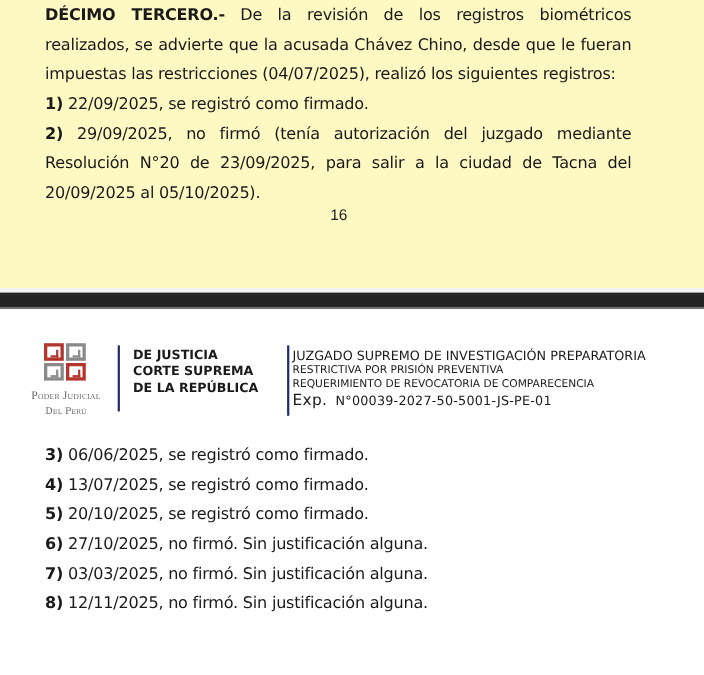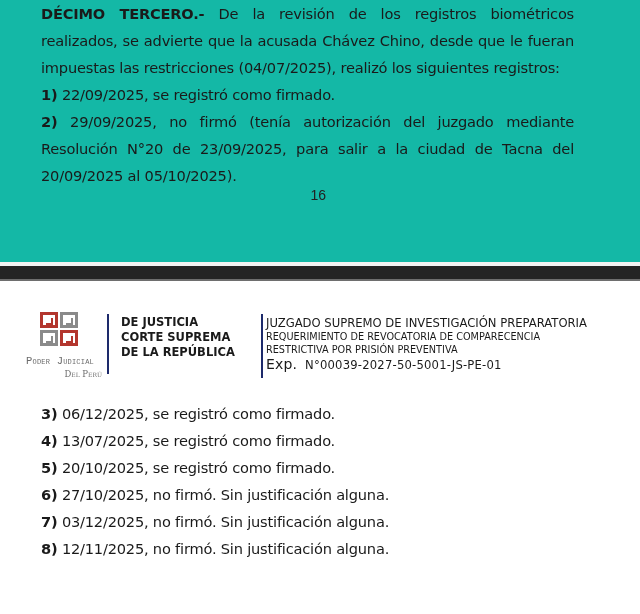--- a/index.html
+++ b/index.html
@@ -13,21 +13,21 @@
       position: relative;
       overflow: hidden;
       font-family: "DejaVu Sans", sans-serif;
       color: #1a1a1a;
     }
     .page-top {
       position: absolute;
       left: 0; top: 0;
       width: 640px;
       height: 262px;
-      background: #14b8a6;
+      background: #fef9c3;
     }
     .body-text {
       position: absolute;
       left: 41px;
       width: 533px;
       font-size: 14.6px;
       line-height: 27px;
       letter-spacing: -0.2px;
     }
     .para {
@@ -36,21 +36,21 @@
       text-align-last: left;
     }
     .para .lbl { font-weight: bold; }
     .line { margin: 0; white-space: nowrap; }
     .line .num { font-weight: bold; }
     .page-number {
       position: absolute;
       left: 290px;
       top: 187px;
       width: 36px;
-      text-align: right;
+      text-align: center;
       font-family: "Liberation Sans", sans-serif;
       font-size: 14px;
       color: #222;
     }
     .page-gap {
       position: absolute;
       left: 0; top: 262px;
       width: 640px; height: 4px;
       background: #f2f2f2;
     }
@@ -92,32 +92,32 @@
       border-top: none;
       border-left: none;
     }
     .logo-cell.red { border-color: #b3362e; }
     .logo-cell.grey { border-color: #8a8a8a; }
     .logo-name {
       position: absolute;
       left: 18px; top: 355px;
       width: 84px;
       text-align: center;
-      font-family: Liberation Mono, monospace;
+      font-family: Liberation Serif, serif;
       font-variant: small-caps;
       font-size: 10.5px;
       color: #6b6b6b;
       letter-spacing: 0.2px;
       white-space: nowrap;
     }
     .logo-sub {
       position: absolute;
       left: 18px; top: 369px;
       width: 84px;
-      text-align: right;
+      text-align: center;
       font-family: "DejaVu Serif", serif;
       font-variant: small-caps;
       font-size: 8.5px;
       color: #6b6b6b;
       white-space: nowrap;
     }
     .vdivider {
       position: absolute;
       width: 2px;
       background: #1d2a6b;
@@ -186,26 +186,26 @@
   <div class="court-name">
     <div>DE JUSTICIA</div>
     <div>CORTE SUPREMA</div>
     <div>DE LA REPÚBLICA</div>
   </div>
 
   <div class="vdivider" style="left: 261px; top: 314px; height: 64px;"></div>
 
   <div class="case-info">
     <div class="court">JUZGADO SUPREMO DE INVESTIGACIÓN PREPARATORIA</div>
+    <div class="req">RESTRICTIVA POR PRISIÓN PREVENTIVA</div>
     <div class="req">REQUERIMIENTO DE REVOCATORIA DE COMPARECENCIA</div>
-    <div class="req">RESTRICTIVA POR PRISIÓN PREVENTIVA</div>
     <div class="exp"><span class="exp-lbl">Exp.</span>&nbsp;&nbsp;<span>N°00039-2027-50-5001-JS-PE-01</span></div>
   </div>
 </div>
 
 <div class="body-text" style="top: 400px;">
-  <p class="line"><span class="num">3)</span><span> 06/12/2025, se registró como firmado.</span></p>
+  <p class="line"><span class="num">3)</span><span> 06/06/2025, se registró como firmado.</span></p>
   <p class="line"><span class="num">4)</span><span> 13/07/2025, se registró como firmado.</span></p>
   <p class="line"><span class="num">5)</span><span> 20/10/2025, se registró como firmado.</span></p>
   <p class="line"><span class="num">6)</span><span> 27/10/2025, no firmó. Sin justificación alguna.</span></p>
-  <p class="line"><span class="num">7)</span><span> 03/12/2025, no firmó. Sin justificación alguna.</span></p>
+  <p class="line"><span class="num">7)</span><span> 03/03/2025, no firmó. Sin justificación alguna.</span></p>
   <p class="line"><span class="num">8)</span><span> 12/11/2025, no firmó. Sin justificación alguna.</span></p>
 </div>
 
 </body></html>

